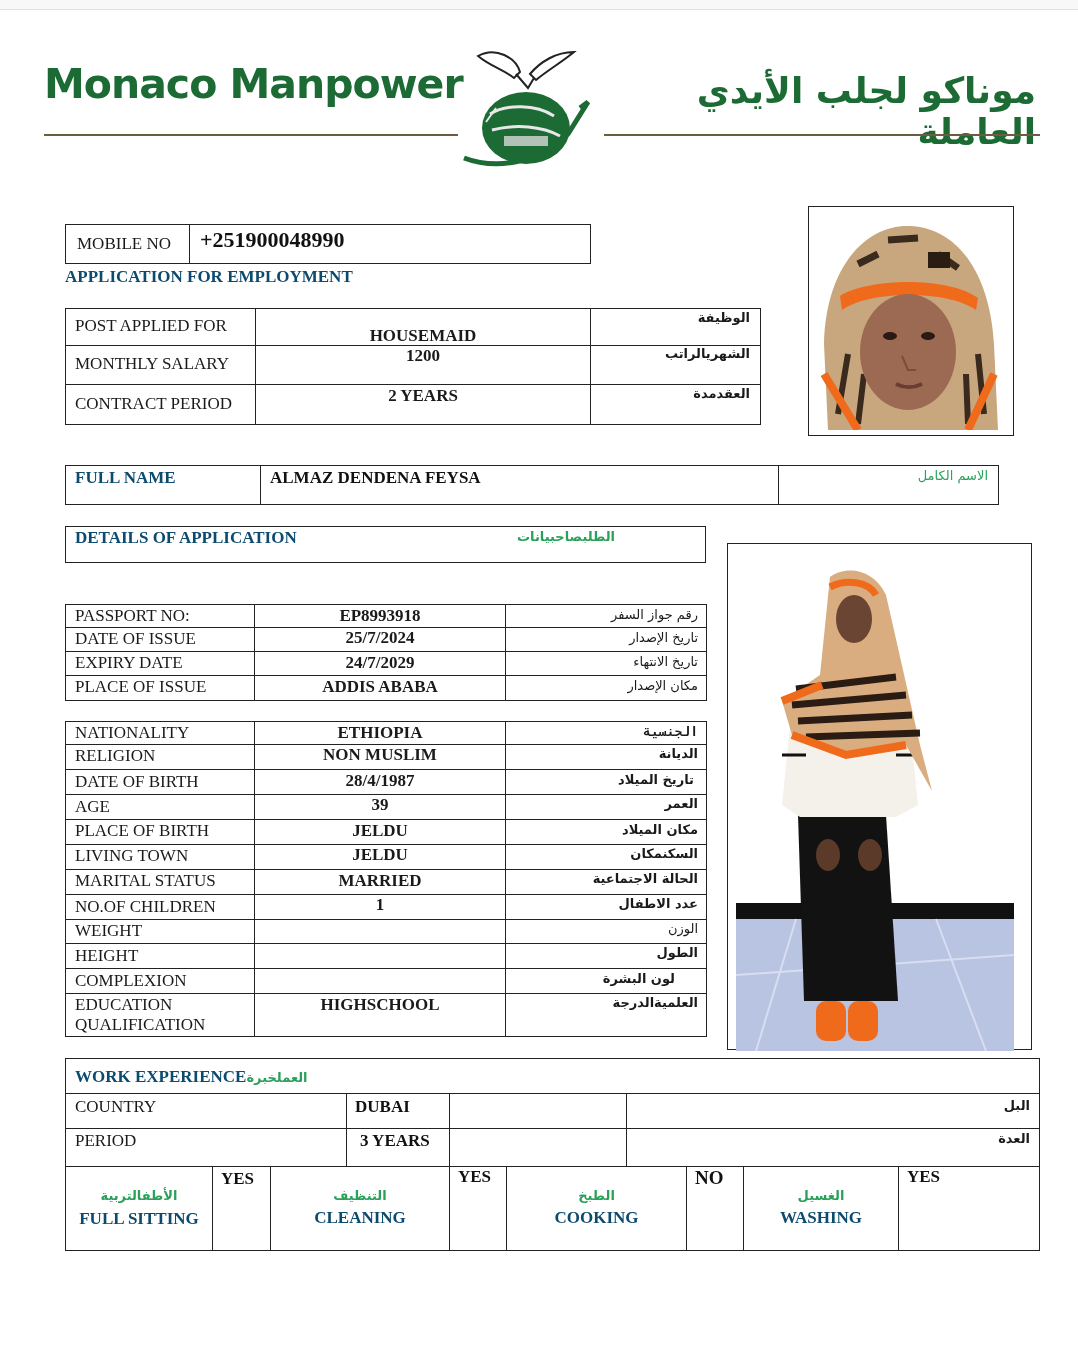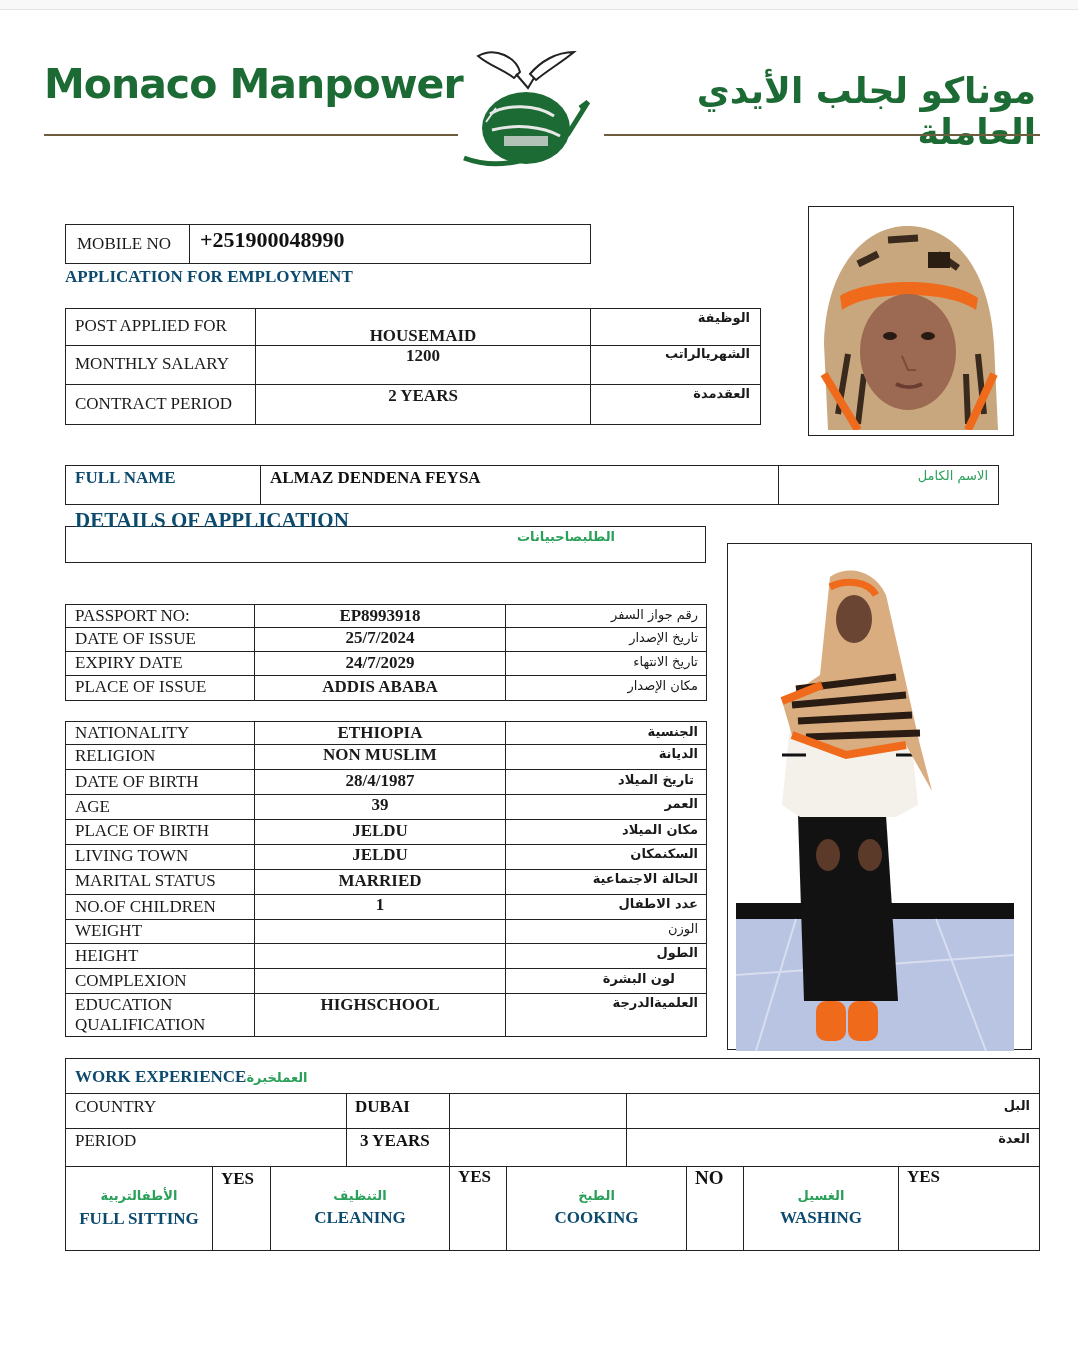--- a/index.html
+++ b/index.html
@@ -115,21 +115,21 @@
 </svg>
 
 <div class="bx" style="left:65px; top:465px; width:934px; height:40px;"></div>
 <div class="vl" style="left:260px; top:465px; height:40px;"></div>
 <div class="vl" style="left:778px; top:465px; height:40px;"></div>
 <div class="cell green" style="left:75px; top:468px; font-size:17px;">FULL NAME</div>
 <div class="cell" style="left:270px; top:468px; font-size:17px; font-weight:bold;">ALMAZ DENDENA FEYSA</div>
 <div class="cell green-ar" style="left:790px; top:468px; width:198px; text-align:right;">الاسم الكامل</div>
 
 <div class="bx" style="left:65px; top:526px; width:641px; height:37px;"></div>
-<div class="cell green" style="left:75px; top:508px; font-size:21px;text-align:center;">DETAILS OF APPLICATION</div>
+<div class="cell green" style="left:75px; top:528px; font-size:17px;text-align:center;">DETAILS OF APPLICATION</div>
 <div class="cell green-ar" style="left:470px; top:529px; width:145px; text-align:right; font-weight:bold;">الطلبصاحبيانات</div>
 
 <div class="bx" style="left:65px; top:604px; width:642px; height:97px;"></div>
 <div class="vl" style="left:254px; top:604px; height:97px;"></div>
 <div class="vl" style="left:505px; top:604px; height:97px;"></div>
 <div class="hl" style="left:65px; top:627px; width:642px;"></div>
 <div class="hl" style="left:65px; top:651px; width:642px;"></div>
 <div class="hl" style="left:65px; top:675px; width:642px;"></div>
 
 <div>
@@ -164,21 +164,21 @@
 <div class="hl" style="left:65px; top:869px; width:642px;"></div>
 <div class="hl" style="left:65px; top:894px; width:642px;"></div>
 <div class="hl" style="left:65px; top:919px; width:642px;"></div>
 <div class="hl" style="left:65px; top:943px; width:642px;"></div>
 <div class="hl" style="left:65px; top:968px; width:642px;"></div>
 <div class="hl" style="left:65px; top:993px; width:642px;"></div>
 
 <div>
   <div class="cell lbl" style="left:75px; top:723px;">NATIONALITY</div>
   <div class="cell val" style="left:255px; top:723px; width:250px;">ETHIOPIA</div>
-  <div class="cell ar" style="left:508px; top:724px; width:190px;">الجنسية</div>
+  <div class="cell ar" style="left:508px; top:724px; width:190px;font-family:Liberation Mono, monospace;">الجنسية</div>
 </div>
 <div>
   <div class="cell lbl" style="left:75px; top:746px;">RELIGION</div>
   <div class="cell val" style="left:255px; top:745px; width:250px;">NON MUSLIM</div>
   <div class="cell ar" style="left:508px; top:746px; width:190px;">الديانة</div>
 </div>
 <div>
   <div class="cell lbl" style="left:75px; top:772px;">DATE OF BIRTH</div>
   <div class="cell val" style="left:255px; top:771px; width:250px;">28/4/1987</div>
   <div class="cell ar" style="left:508px; top:772px; width:186px;">تاريخ الميلاد</div>

